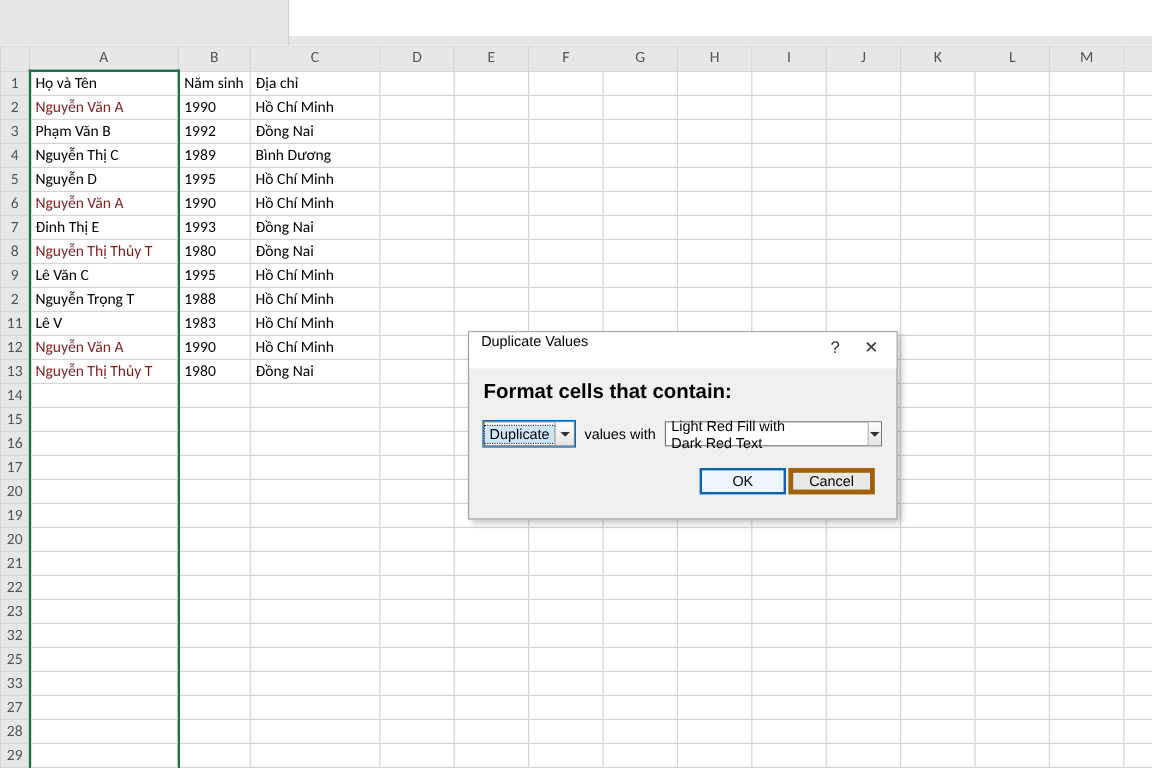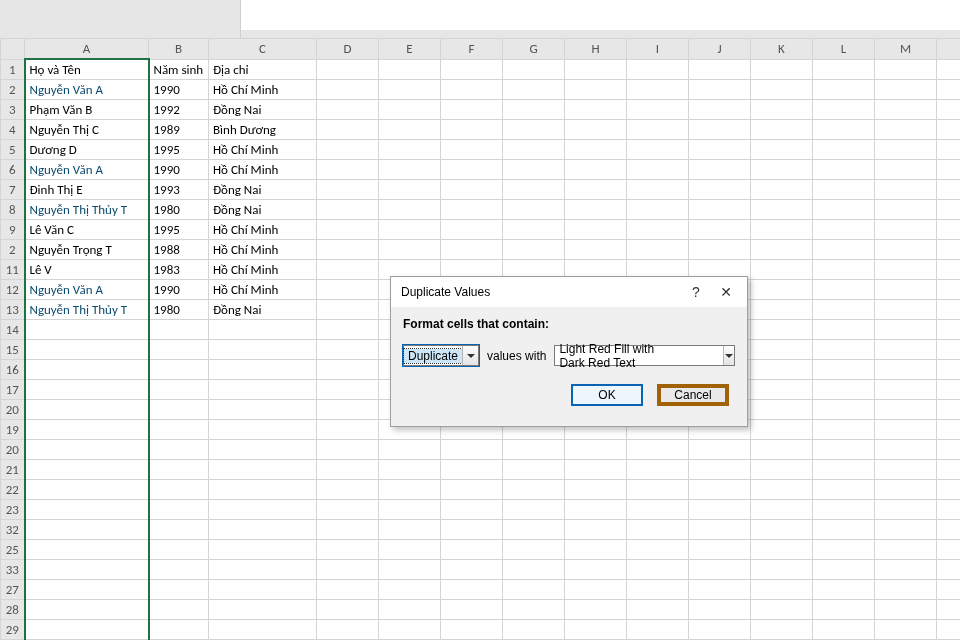--- a/index.html
+++ b/index.html
@@ -72,55 +72,55 @@
   
   th.colA-hdr { background: #d0d0d0; }
   td.colA {
     border-left: 2px solid #1f7246 !important;
     border-right: 2px solid #1f7246 !important;
   }
   tr.first-row td.colA { border-top: 2px solid #1f7246 !important; }
   
   td.dup {
     background: #f2c7ce;
-    color: #0c4a6e;
+    color: #7f1d1d;
   }
   
   td.num { text-align: right; }
   
   .dialog {
     position: absolute;
     left: 390px; top: 276px;
     width: 358px;
     background: #f0f0f0;
     border: 1px solid #9e9e9e;
     box-shadow: 3px 3px 6px rgba(0,0,0,0.25);
     font-family: "Segoe UI", Arial, sans-serif;
     font-size: 12px;
     color: #000;
   }
   .dialog .titlebar {
-    display: flex; align-items: center;
+    display: flex; 
     height: 30px;
     padding: 0 6px 0 10px;
     background: #fff;
   }
   .dialog .titlebar .title { flex: 1; font-size: 12px; }
   .dialog .titlebar .tbtn {
     width: 30px; height: 24px;
     display: flex; align-items: center; justify-content: center;
     font-size: 14px; color: #333;
     cursor: default;
   }
   .dialog .body {
     padding: 10px 12px 8px 12px;
   }
   .dialog .instr {
     font-weight: bold;
-    font-size: 12px;
+    font-size: 17px;
     margin-bottom: 14px;
   }
   .dialog .controls {
     display: flex; align-items: center; gap: 8px;
     margin-bottom: 18px;
   }
   .combo {
     display: inline-flex; align-items: center;
     border: 1px solid #7a7a7a;
     background: #fff;
@@ -139,21 +139,21 @@
     display: block;
     width: 0; height: 0;
     border-left: 4px solid transparent;
     border-right: 4px solid transparent;
     border-top: 4px solid #333;
   }
   .combo.sel { outline: 1px solid #0a63b3; }
   .combo.sel .combo-text { background: #cde6f7; outline: 1px dotted #333; }
   .combo.wide { flex: 1; gap: 44px; }
   .dlg-buttons {
-    display: flex; justify-content: flex-end; gap: 14px;
+    display: flex; justify-content: flex-end; gap: 2px;
     padding: 0 6px 12px 0;
   }
   .dlg-btn {
     width: 72px; height: 22px;
     border: 4px solid #a16207;
     background: #e9e9e9;
     font-size: 12px;
     display: flex; align-items: center; justify-content: center;
   }
   .dlg-btn.primary {
@@ -269,21 +269,21 @@
           <td></td>
           <td></td>
           <td></td>
           <td></td>
           <td></td>
           <td></td>
           <td></td>
         </tr>
         <tr class="">
           <th class="rowhdr">5</th>
-          <td class="colA ">Dương D</td>
+          <td class="colA ">Nguyễn D</td>
           <td class="num">1995</td>
           <td>Hồ Chí Minh</td>
           <td></td>
           <td></td>
           <td></td>
           <td></td>
           <td></td>
           <td></td>
           <td></td>
           <td></td>

